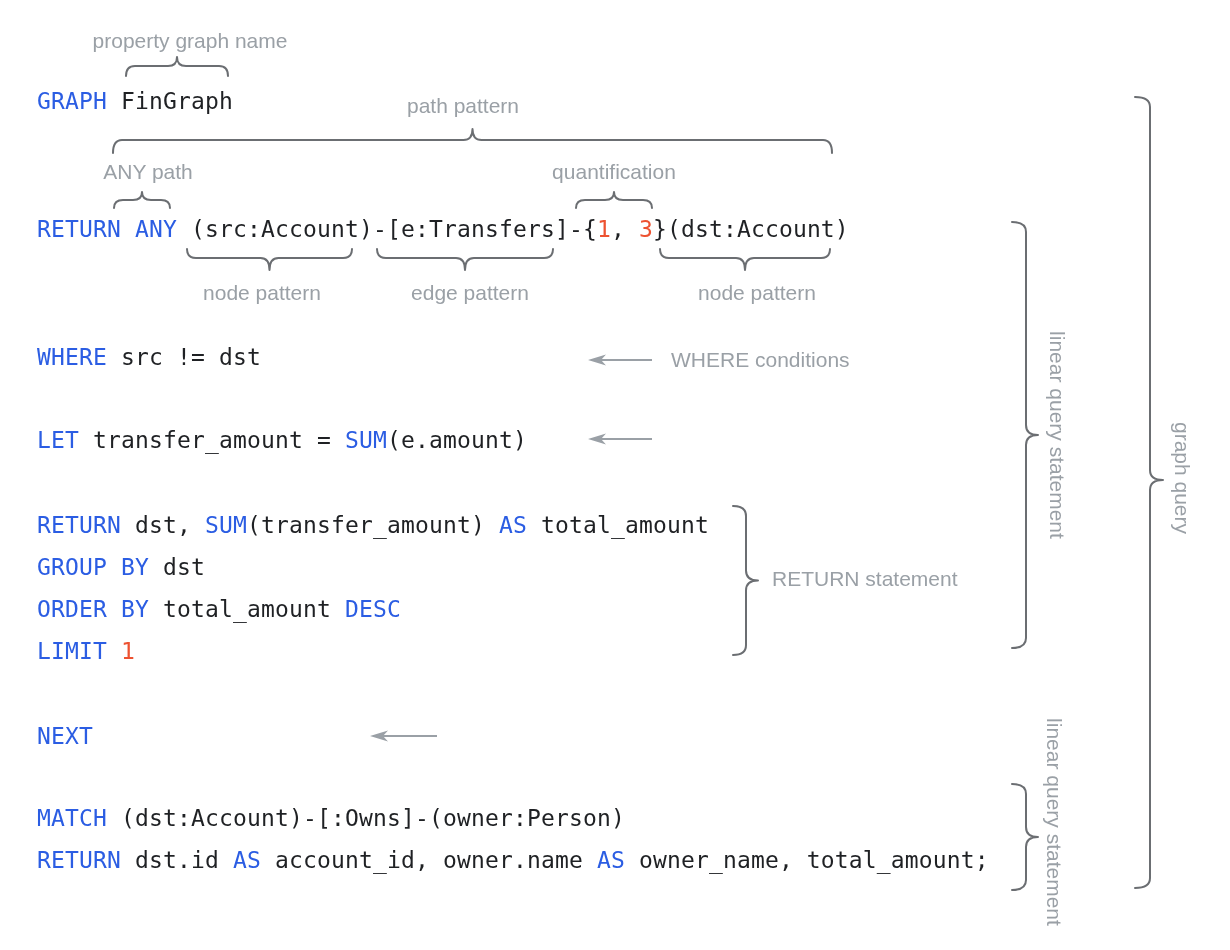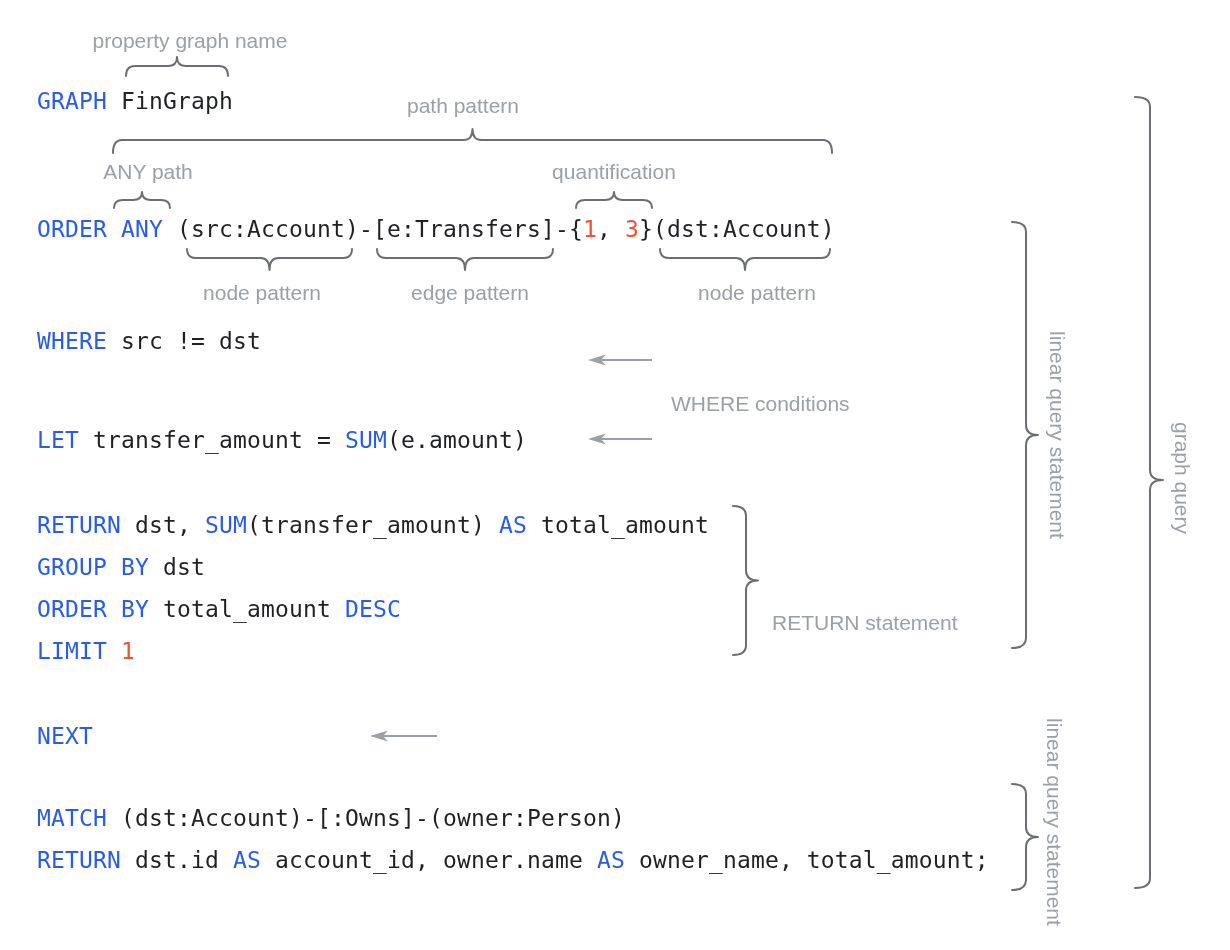--- a/index.html
+++ b/index.html
@@ -20,21 +20,21 @@
     font-size:23px;letter-spacing:0.15px;white-space:pre;color:var(--code);
   }
   .code-line span{white-space:pre;}
   .c-kw{color:var(--keyword);}
   .c-num{color:var(--number);}
   .c-pl{color:var(--code);margin-top:16px;}
   .lbl{
     position:absolute;color:var(--label);font-size:21px;line-height:24px;white-space:nowrap;
   }
   .lbl.centered{transform:translate(-50%,-50%);}
-  .lbl.lefted{transform:translate(0,-50%);margin-top:44px;}
+  .lbl.lefted{transform:translate(0,-50%);}
   .vlbl{
     position:absolute;color:var(--label);font-size:21px;white-space:nowrap;
     writing-mode:vertical-rl;transform:translate(-50%,-50%);
   }
 </style>
 </head>
 <body>
 
 <div id="canvas" style="--keyword: #2B5DE3; --number: #ED5231; --code: #1F2124; --label: #9AA0A6; --brace: #6B6E72; --background: #FFFFFF;">
 
@@ -73,22 +73,22 @@
   <div class="lbl centered" style="left:757px;top:293px">node pattern</div>
   <div class="lbl lefted" style="left:671px;top:360px">WHERE conditions</div>
   <div class="lbl lefted" style="left:772px;top:579px">RETURN statement</div>
 
   <div class="vlbl" style="left:1057px;top:435px">linear query statement</div>
   <div class="vlbl" style="left:1054px;top:822px">linear query statement</div>
   <div class="vlbl" style="left:1182px;top:478px">graph query</div>
 
   <div>
     <div class="code-line" style="top:87px"><span class="c-kw">GRAPH </span><span class="c-pl">FinGraph</span></div>
-    <div class="code-line" style="top:215px"><span class="c-kw">ORDER ANY </span><span class="c-pl">(src:Account)-[e:Transfers]-{</span><span class="c-num">1</span><span class="c-pl">, </span><span class="c-num">3</span><span class="c-pl">}(dst:Account)</span></div>
-    <div class="code-line" style="top:327px"><span class="c-kw">WHERE </span><span class="c-pl">src != dst</span></div>
+    <div class="code-line" style="top:215px"><span class="c-kw">RETURN ANY </span><span class="c-pl">(src:Account)-[e:Transfers]-{</span><span class="c-num">1</span><span class="c-pl">, </span><span class="c-num">3</span><span class="c-pl">}(dst:Account)</span></div>
+    <div class="code-line" style="top:343px"><span class="c-kw">WHERE </span><span class="c-pl">src != dst</span></div>
     <div class="code-line" style="top:426px"><span class="c-kw">LET </span><span class="c-pl">transfer_amount = </span><span class="c-kw">SUM</span><span class="c-pl">(e.amount)</span></div>
     <div class="code-line" style="top:511px"><span class="c-kw">RETURN </span><span class="c-pl">dst, </span><span class="c-kw">SUM</span><span class="c-pl">(transfer_amount) </span><span class="c-kw">AS </span><span class="c-pl">total_amount</span></div>
     <div class="code-line" style="top:553px"><span class="c-kw">GROUP BY </span><span class="c-pl">dst</span></div>
     <div class="code-line" style="top:595px"><span class="c-kw">ORDER BY </span><span class="c-pl">total_amount </span><span class="c-kw">DESC</span></div>
     <div class="code-line" style="top:637px"><span class="c-kw">LIMIT </span><span class="c-num">1</span></div>
     <div class="code-line" style="top:722px"><span class="c-kw">NEXT</span></div>
     <div class="code-line" style="top:804px"><span class="c-kw">MATCH </span><span class="c-pl">(dst:Account)-[:Owns]-(owner:Person)</span></div>
     <div class="code-line" style="top:846px"><span class="c-kw">RETURN </span><span class="c-pl">dst.id </span><span class="c-kw">AS </span><span class="c-pl">account_id, owner.name </span><span class="c-kw">AS </span><span class="c-pl">owner_name, total_amount;</span></div>
   </div>
 

